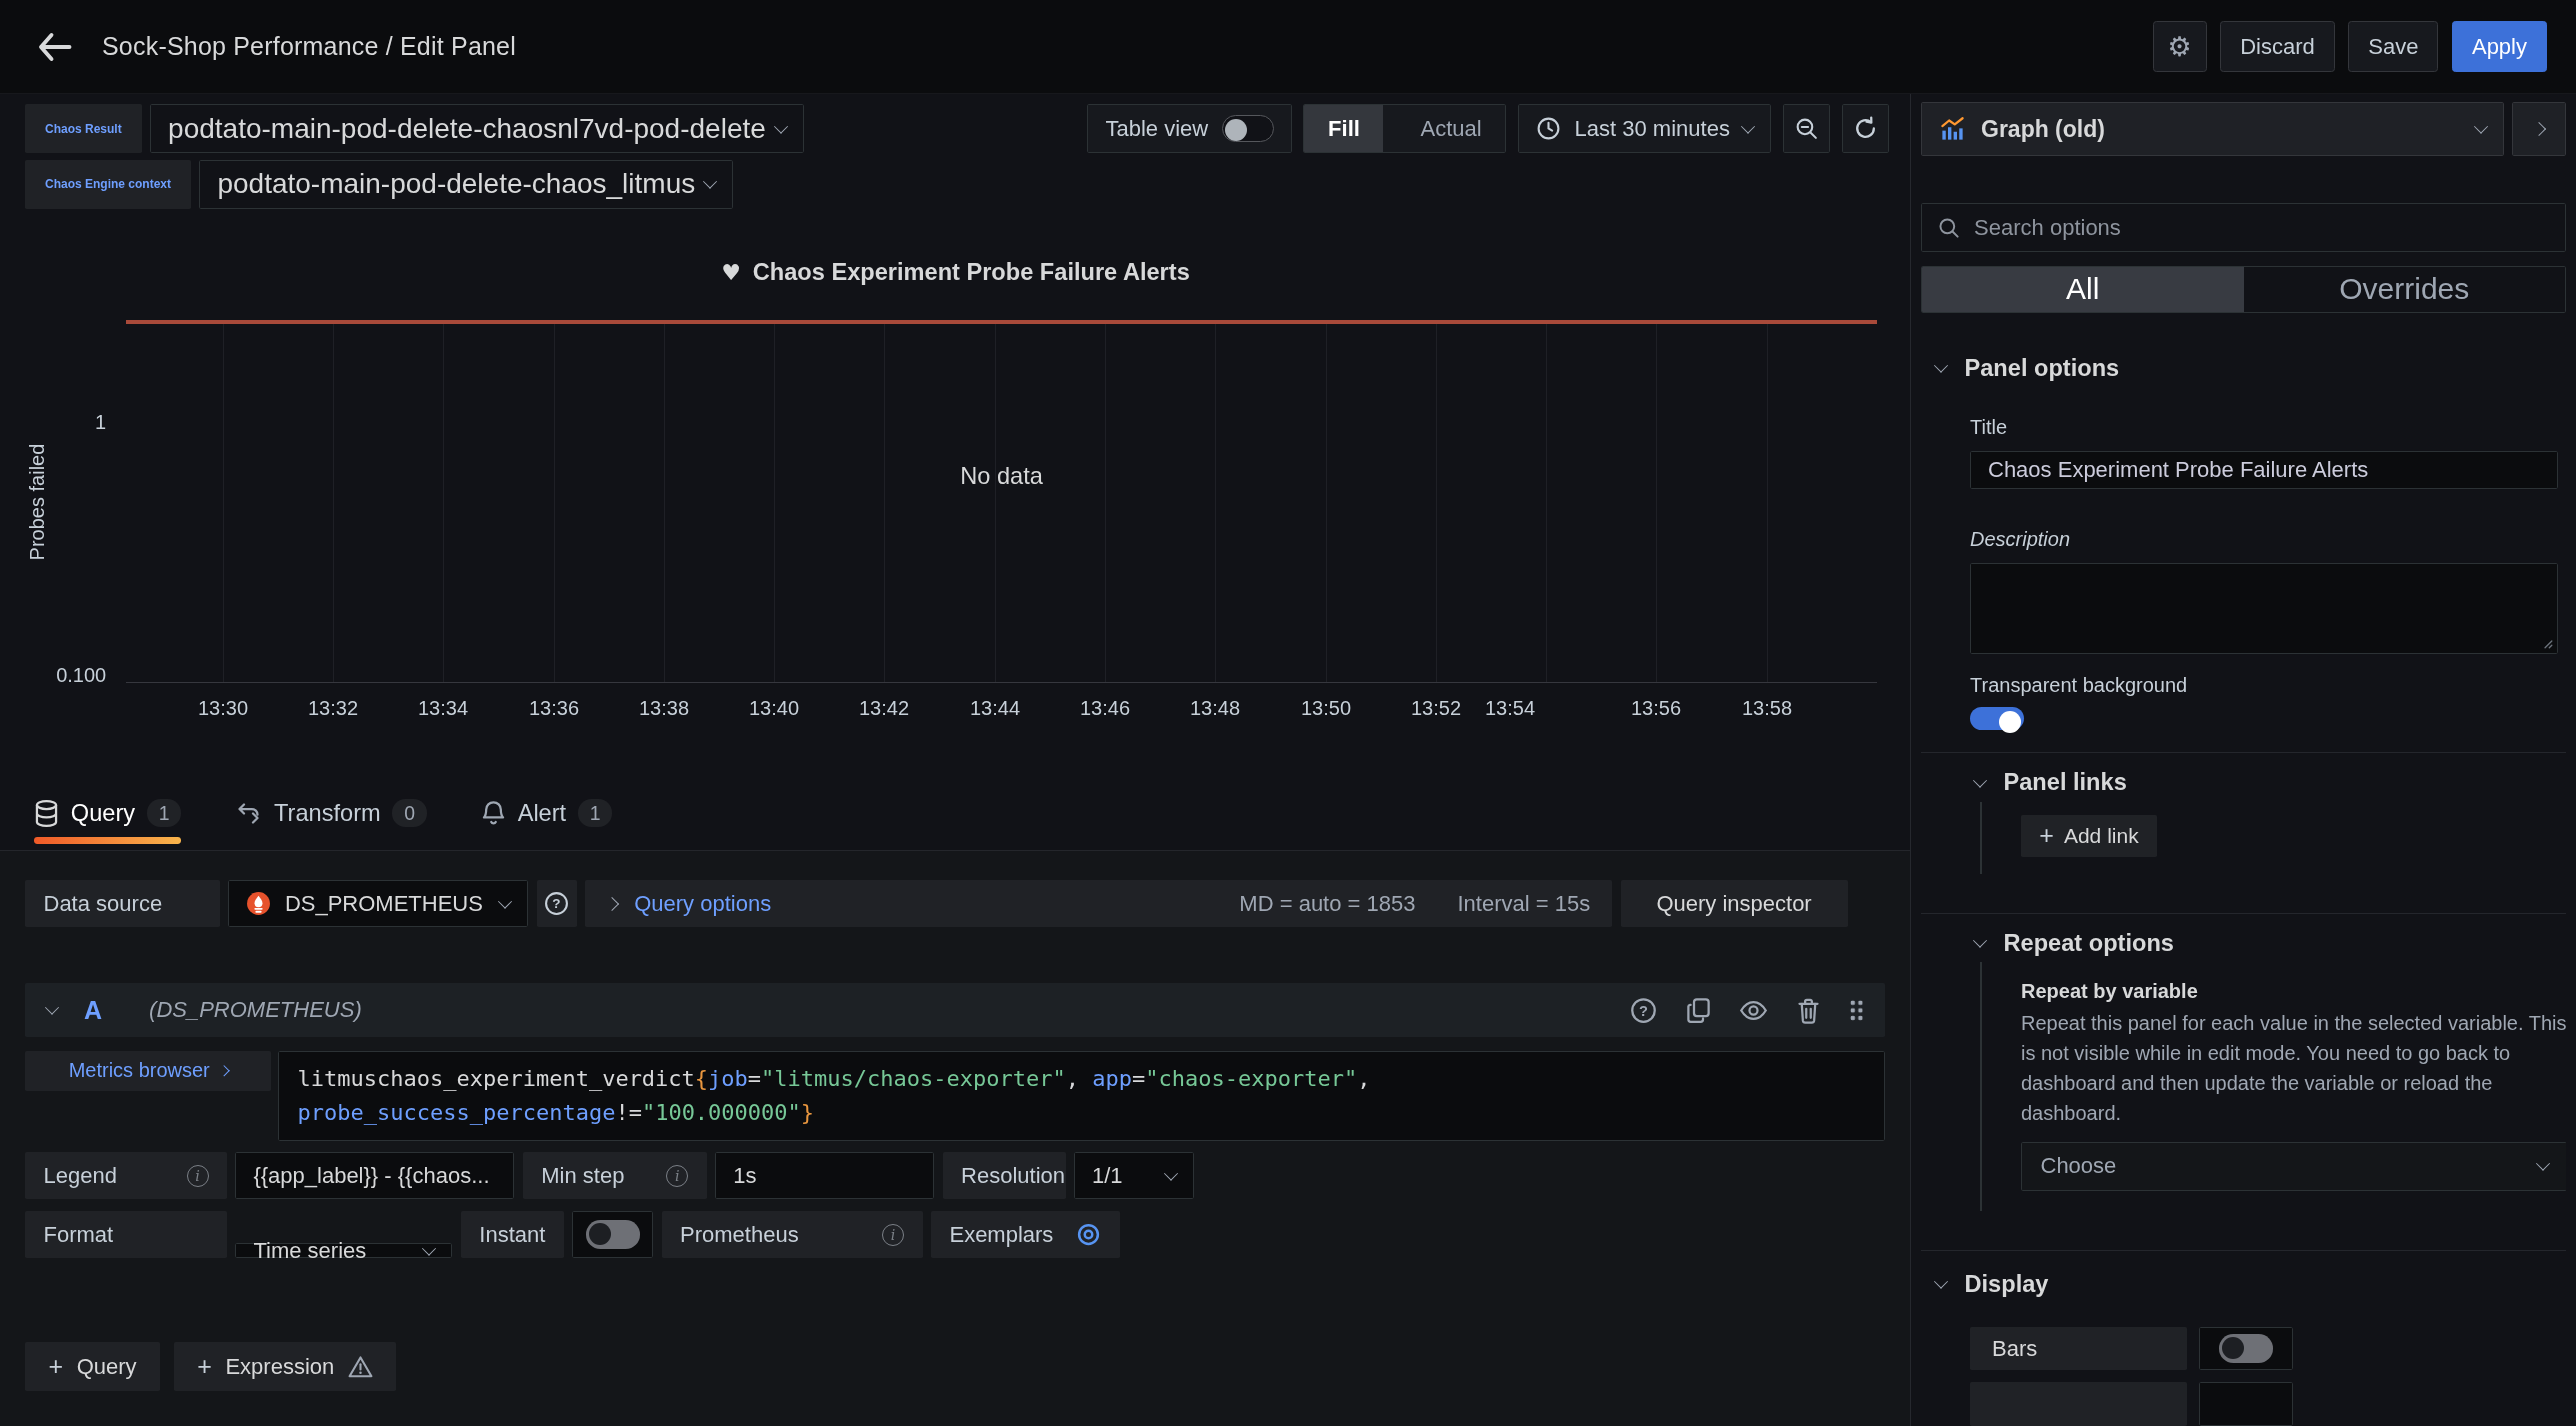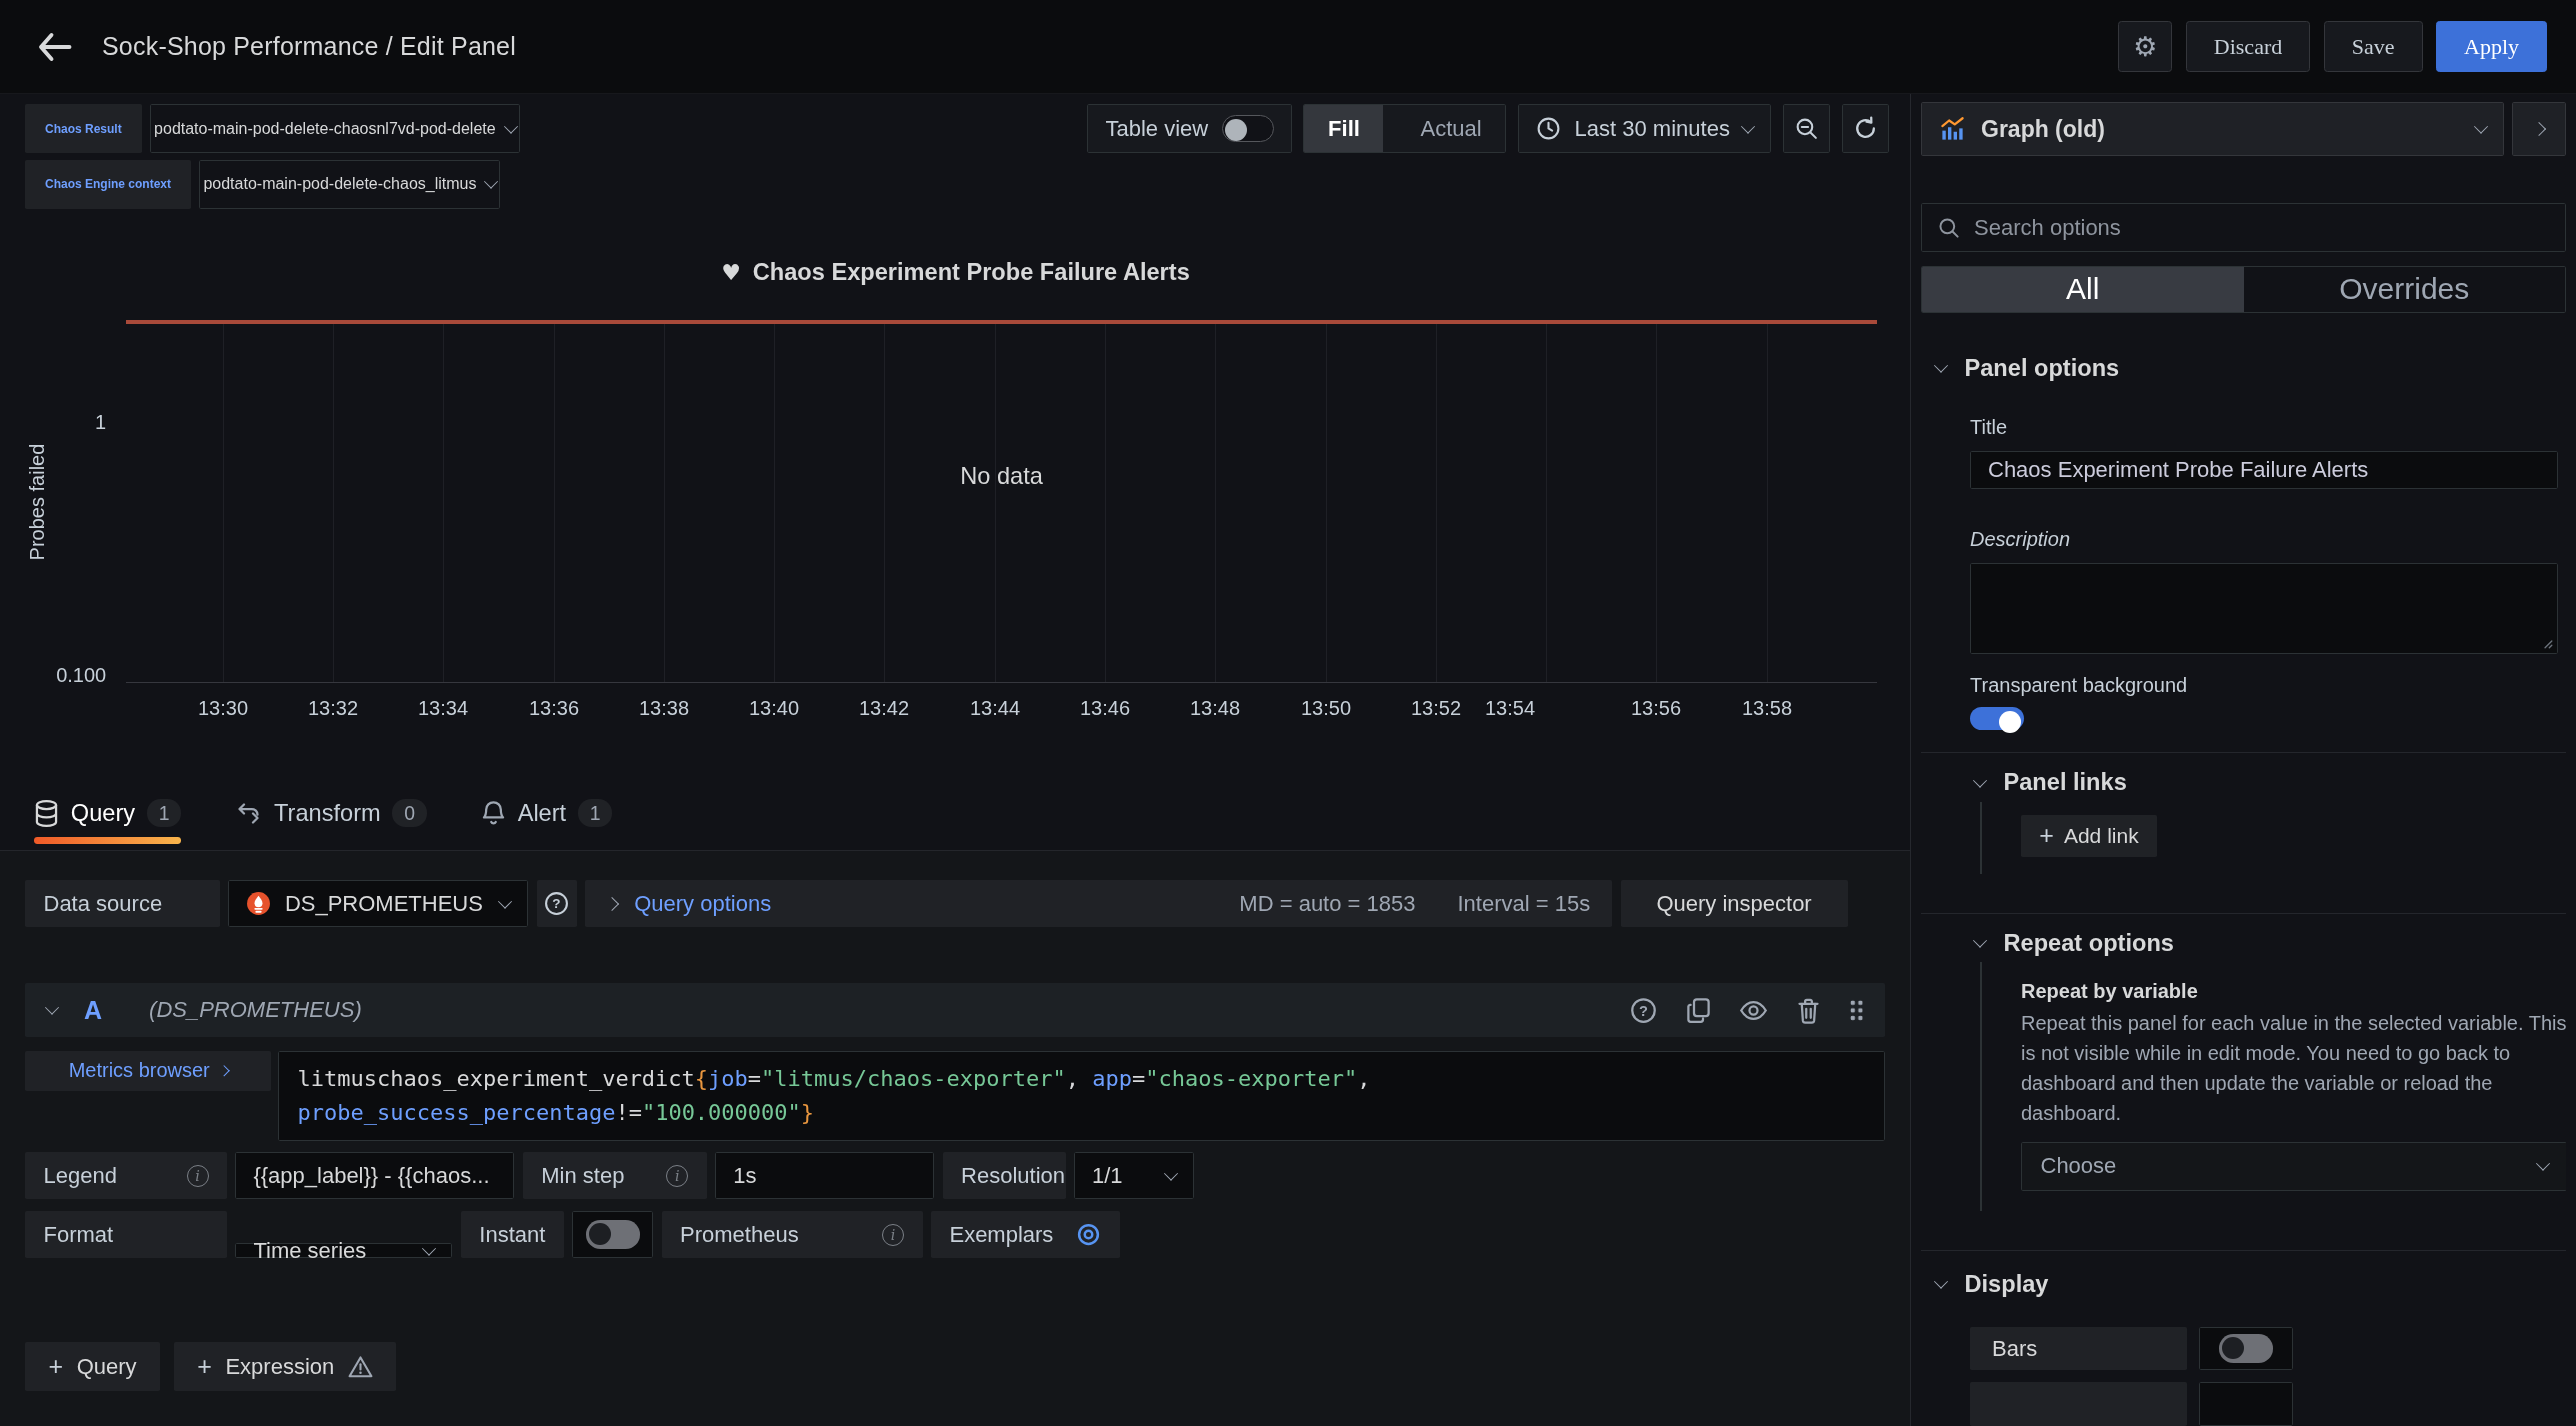--- a/index.html
+++ b/index.html
@@ -5,35 +5,35 @@
   * { margin:0; padding:0; box-sizing:border-box; }
   html,body { background:#0b0c0e; }
   body { font-family:"Liberation Sans","DejaVu Sans",sans-serif; color:#d8d9da; }
   .screen { position:relative; width:2576px; height:1426px; background:#111217; overflow:hidden; }
 
   
   .header { height:94px; background:#0b0c0e; display:flex; align-items:center; padding:0 29px; border-bottom:0.8px solid #17181c; }
   .back-btn { width:51px; height:51px; display:flex; align-items:center; justify-content:center; cursor:pointer; }
   .page-title { font-size:25px; font-weight:500; color:#d8d9da; margin-left:22px; letter-spacing:0.2px; }
   .header-actions { margin-left:auto; display:flex; gap:13.5px; align-items:center; }
-  .btn { height:51px; display:inline-flex; align-items:center; justify-content:center; padding:0 27px; background:#17191e; border:0.8px solid #34363b; border-radius:3.4px; font-size:22px; font-weight:500; color:#c7d0d9; cursor:pointer;font-family:Liberation Serif, serif; }
+  .btn { height:51px; display:inline-flex; align-items:center; justify-content:center; padding:0 19px; background:#17191e; border:0.8px solid #34363b; border-radius:3.4px; font-size:22px; font-weight:500; color:#c7d0d9; cursor:pointer; }
   .btn.icon-only { width:54px; padding:0; font-size:27px; color:#9fa7b3; font-family:"DejaVu Sans",sans-serif; }
   .btn-primary { background:#3d71d9; border-color:#3d71d9; color:#ffffff; }
 
   
   .main { display:flex; height:1332px; }
   .left-col { width:1911px; border-right:0.8px solid #26282e; display:flex; flex-direction:column; }
   .sidebar { width:665px; padding:8.4px 10px 0 10px; display:flex; flex-direction:column; }
 
   
   .toolbar { height:126px; padding:10px 21px 0 25px; display:flex; justify-content:space-between; }
   .vars { display:flex; flex-direction:column; gap:6.7px; }
   .var-row { display:flex; gap:8.4px; height:49px; }
   .var-label { background:#202226; border-radius:1.7px; display:flex; align-items:center; padding:0 20px; color:#6e9fff; font-size:12px; font-weight:700; }
-  .var-value { background:#111217; border:0.8px solid #2c3235; border-radius:1.7px; display:flex; align-items:center; gap:10px; padding:0 3px; font-size:16px; color:#d8d9da; cursor:pointer; }
+  .var-value { background:#111217; border:0.8px solid #2c3235; border-radius:1.7px; display:flex; align-items:center; gap:10px; padding:0 17px; font-size:28px; color:#d8d9da; cursor:pointer; }
   .controls { display:flex; gap:11.8px; height:49px; }
   .ctl { background:#17191e; border:0.8px solid #2c3235; border-radius:1.7px; display:flex; align-items:center; gap:13.5px; padding:0 17px; font-size:22px; color:#c7d0d9; cursor:pointer; }
   .seg-group { padding:0; overflow:hidden; }
   .seg { height:100%; display:flex; align-items:center; padding:0 23.6px; font-size:22px; color:#9fa7b3; }
   .seg.active { background:#34373d; color:#ffffff; font-weight:700; }
 
   
   .chev { display:inline-block; width:10px; height:10px; border-right:1.7px solid #9fa7b3; border-bottom:1.7px solid #9fa7b3; transform:rotate(45deg) translate(-1.7px,-1.7px); }
   .chev.right { transform:rotate(-45deg); }
 

